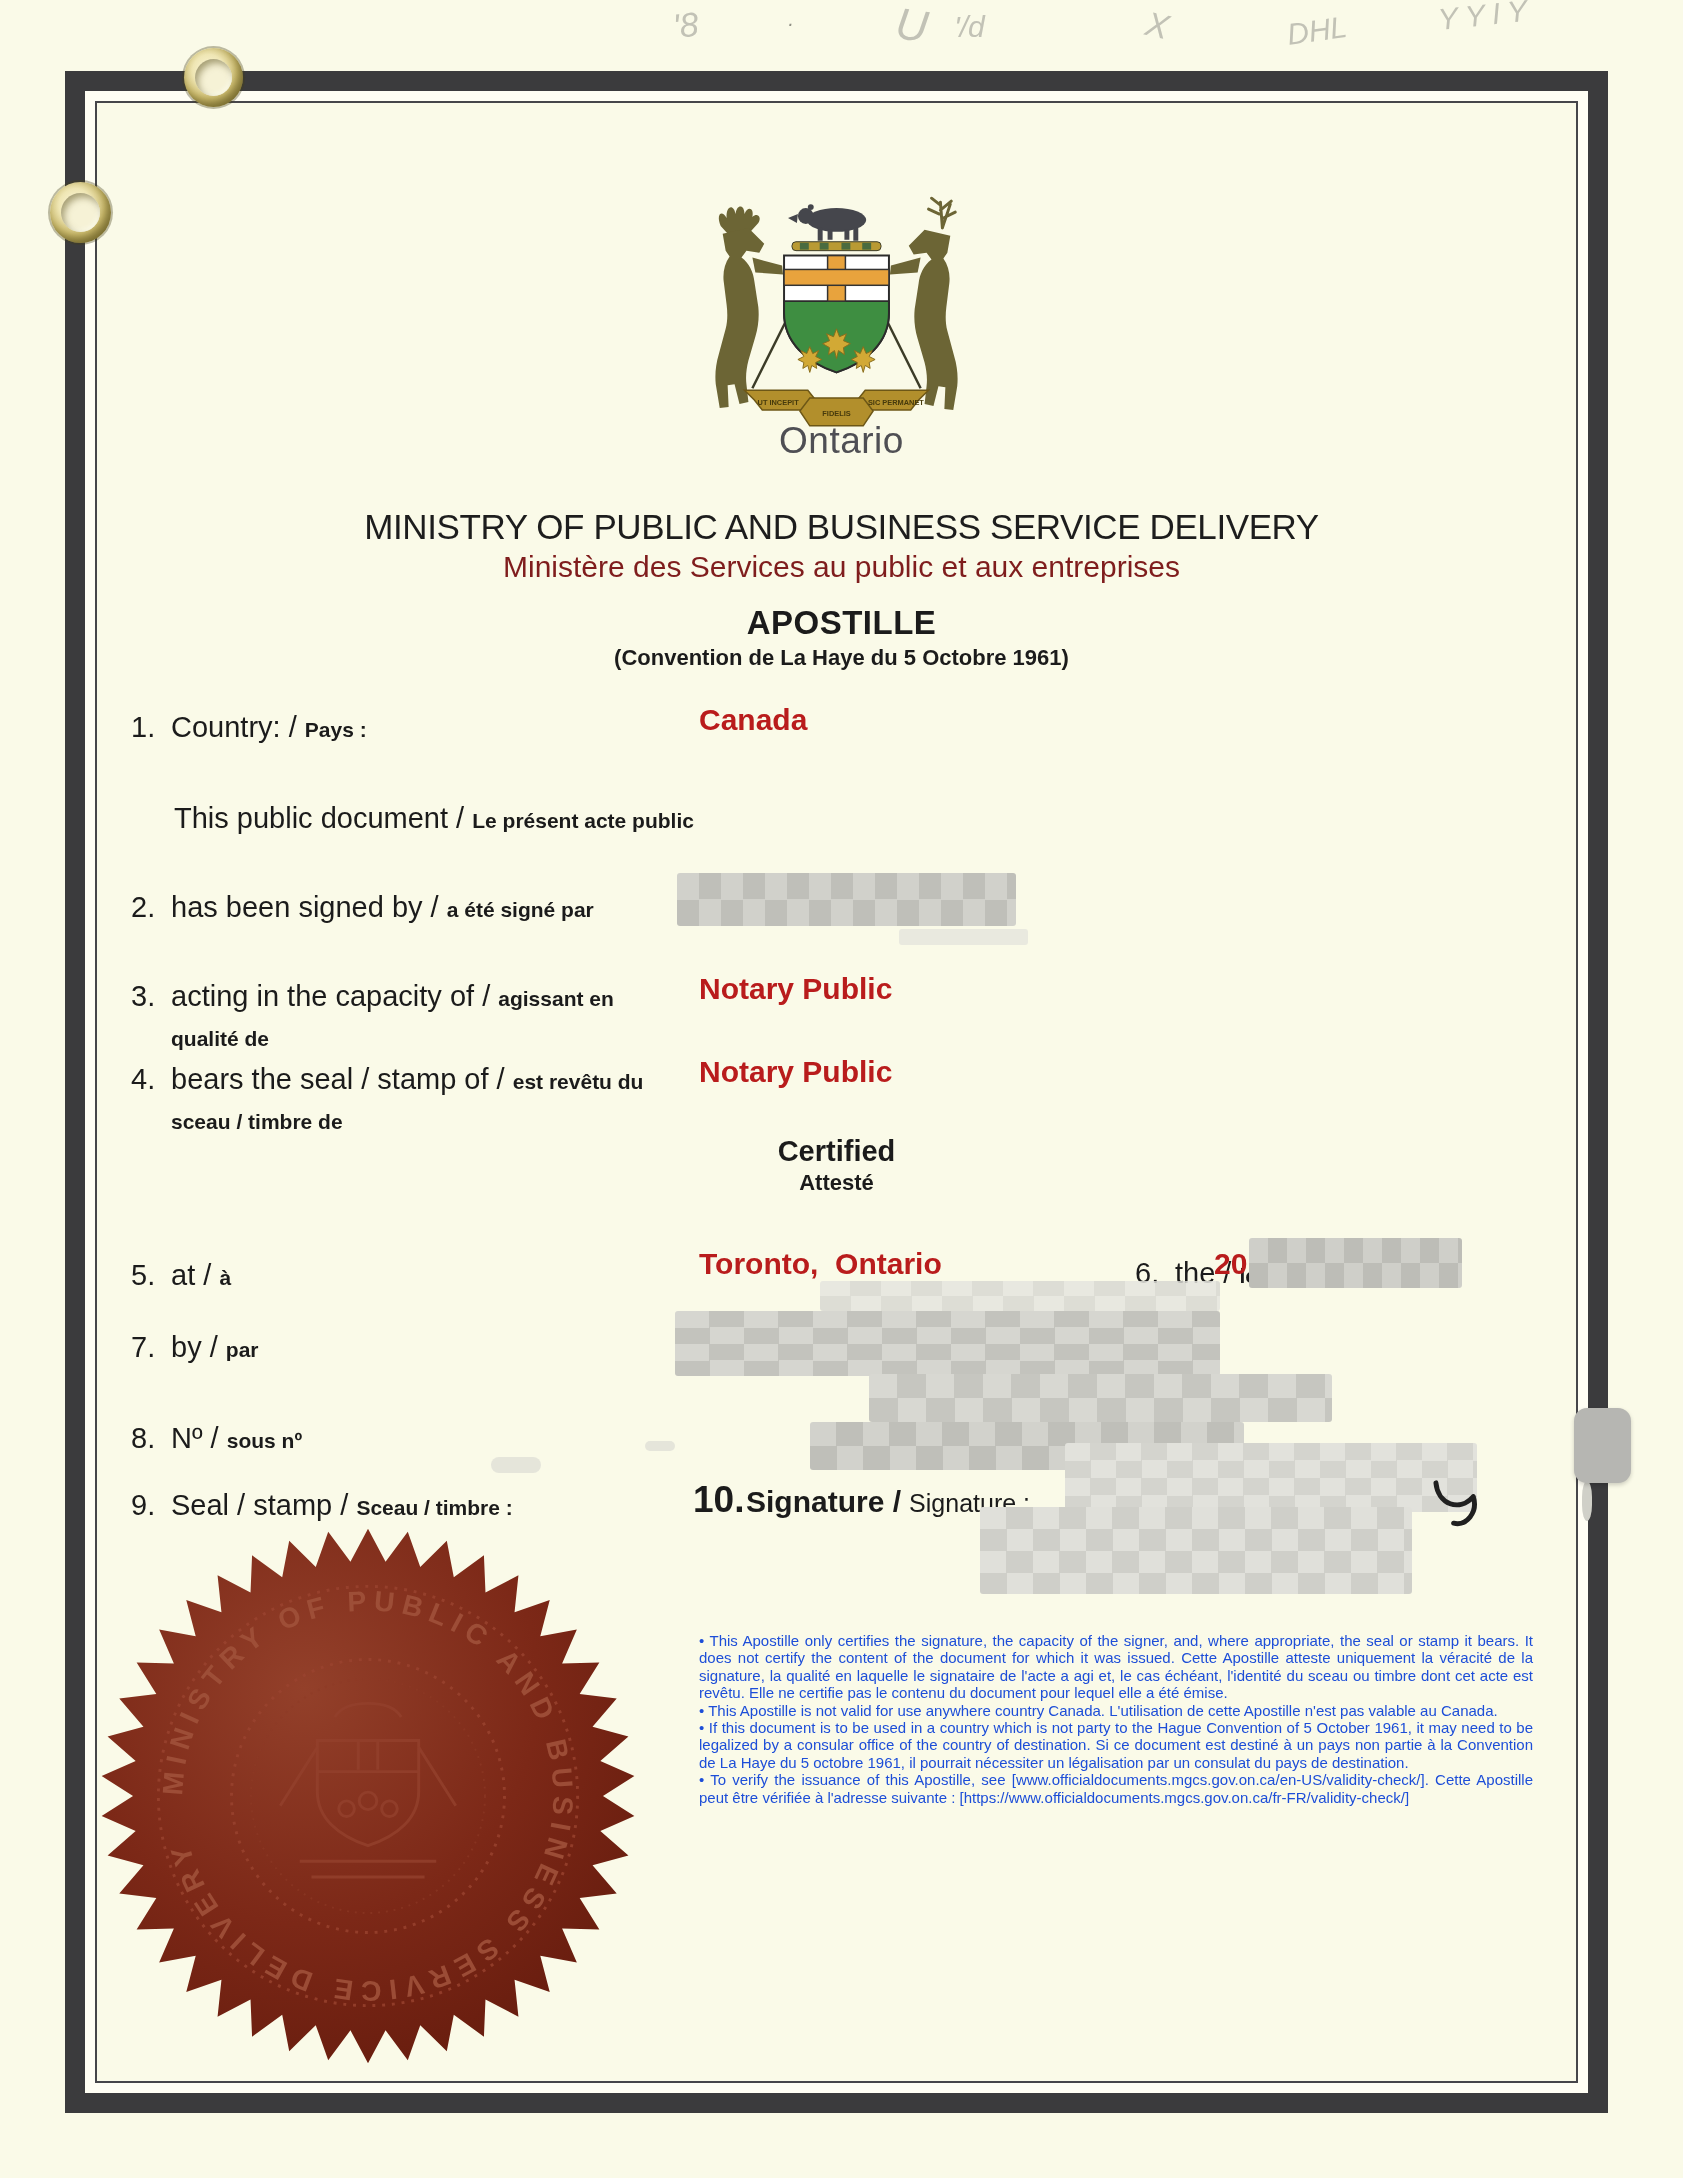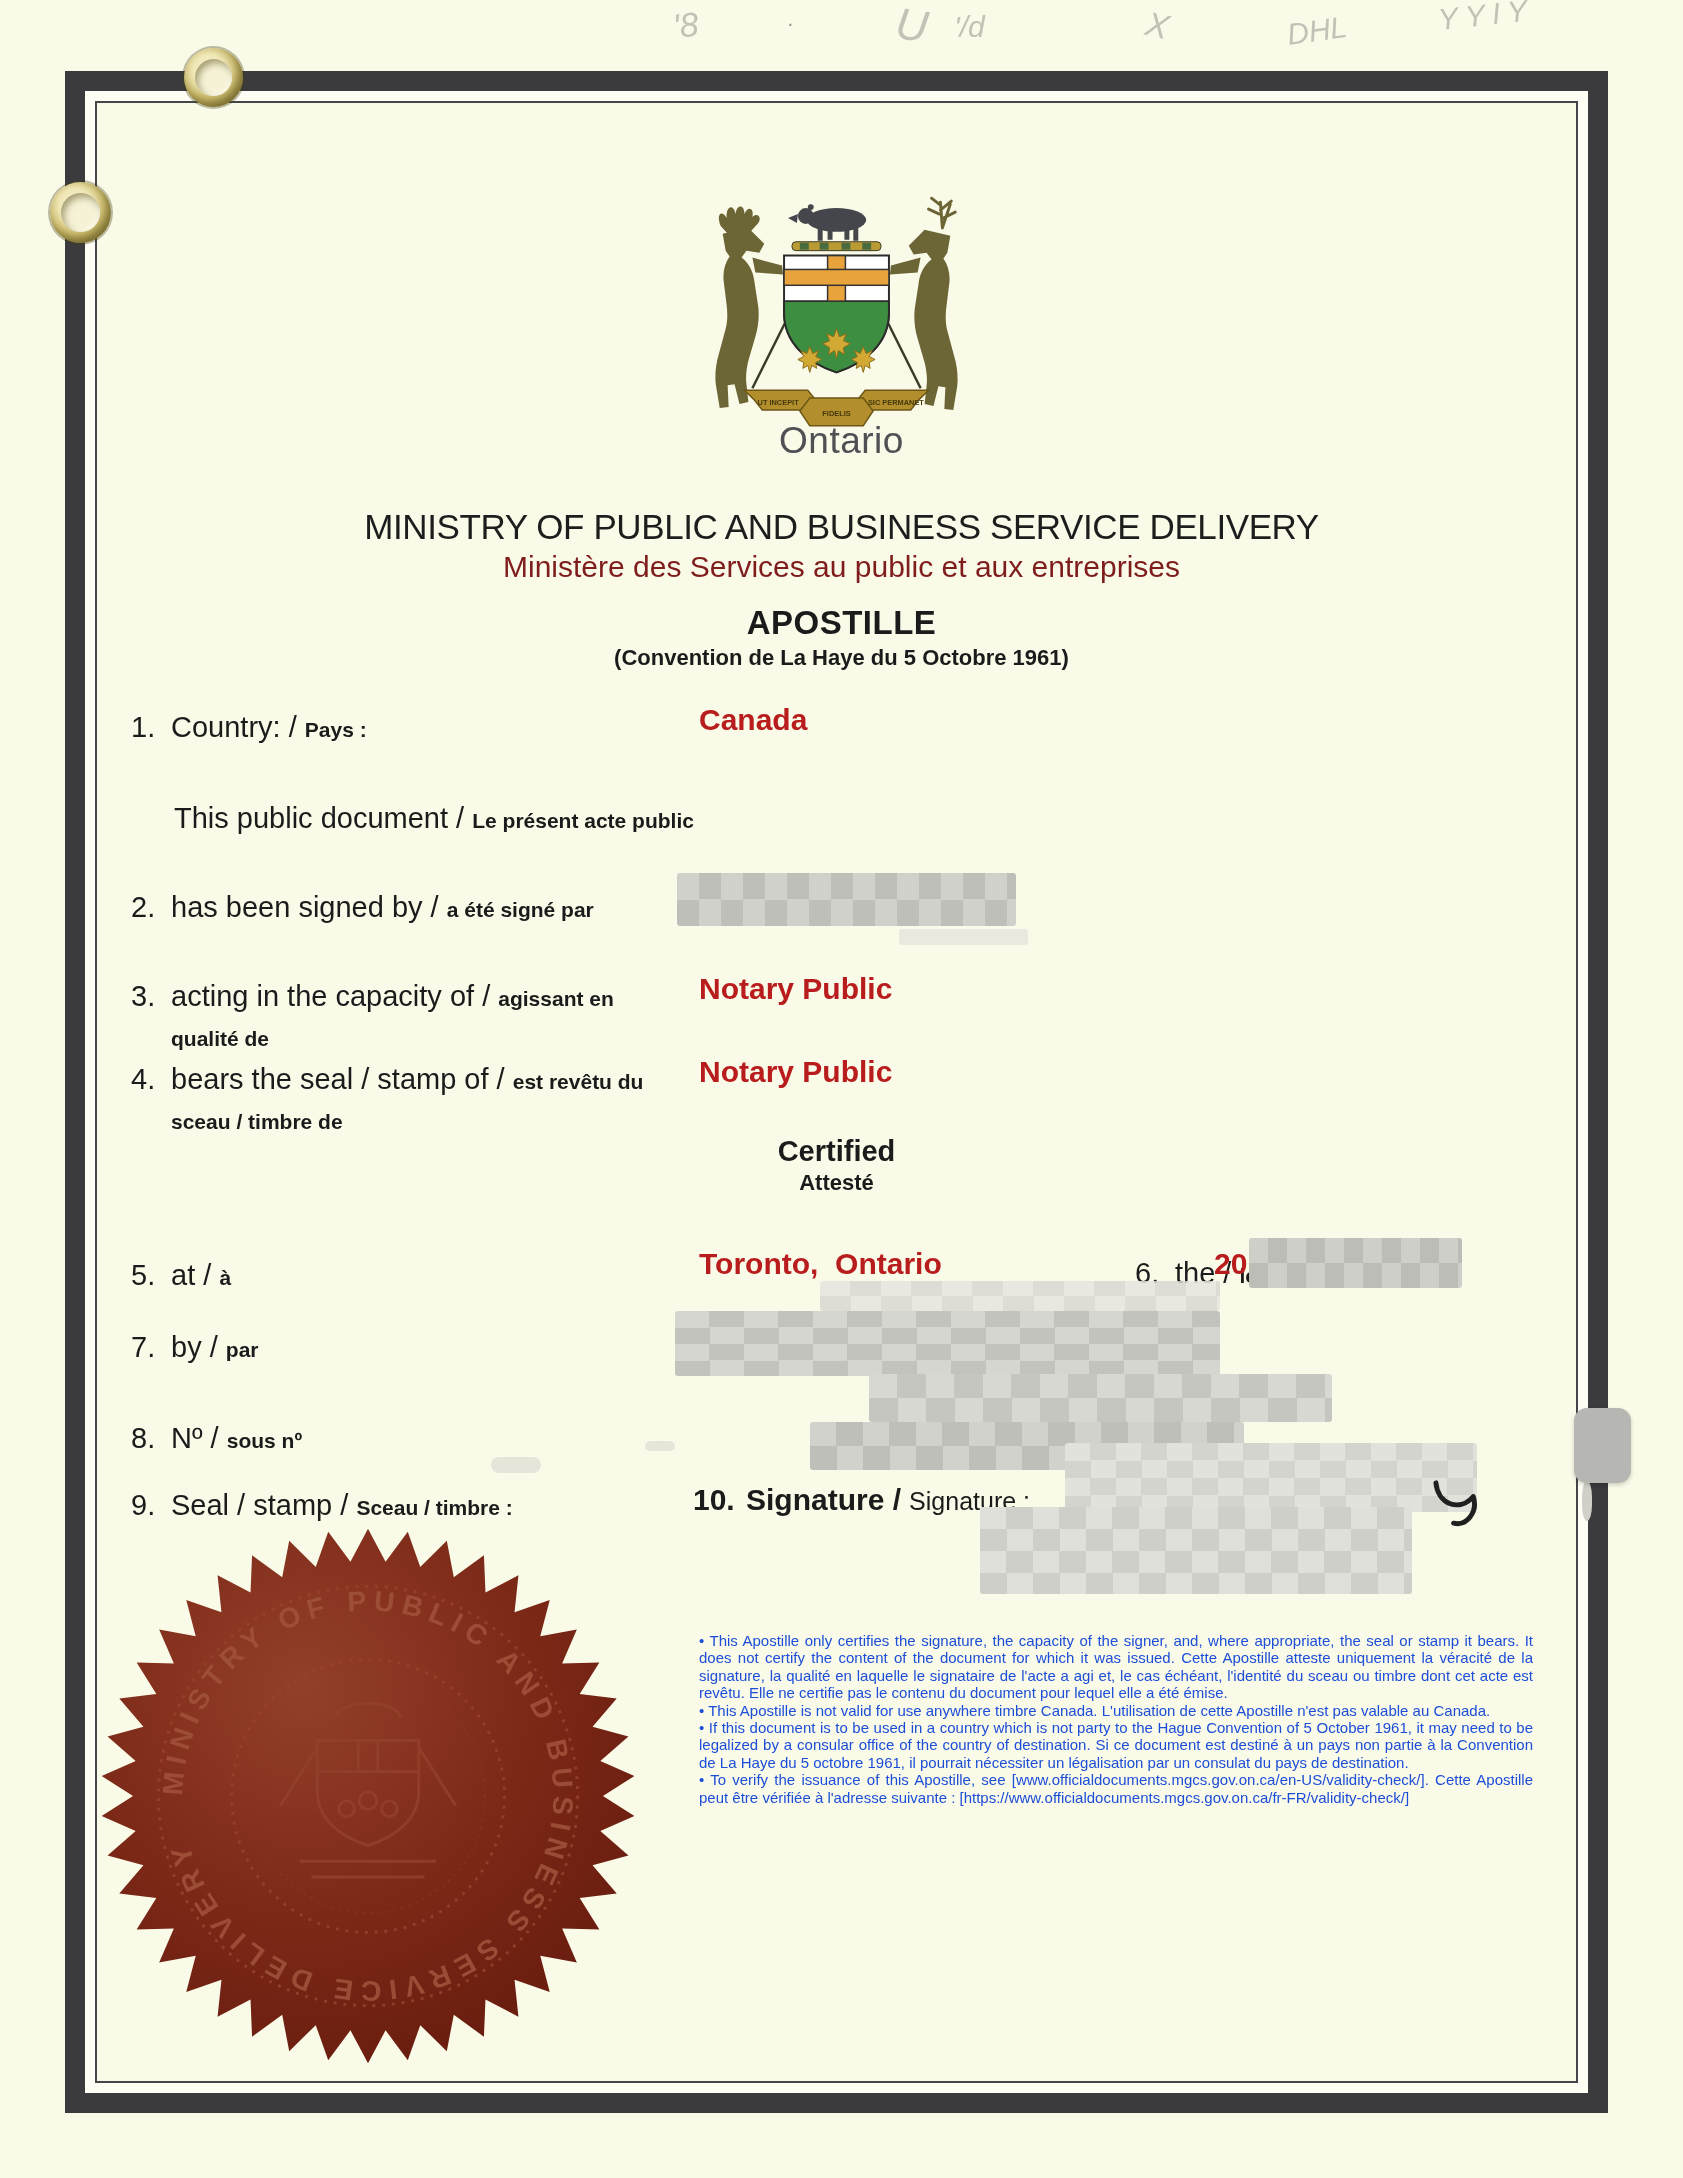--- a/index.html
+++ b/index.html
@@ -226,36 +226,36 @@
   </div>
   <div class="mosaic m8a"></div>
   <div class="mosaic m8b"></div>
 
   <div class="row" style="left:131px;top:1485px;width:634px">
     <span class="num">9.</span>
     <span class="lbl"><span class="en">Seal / stamp /</span> <span class="fr">Sceau / timbre :</span></span>
   </div>
 
   <div class="row" style="left:693px;top:1479px;width:554px">
-    <span class="num wide" style="font-weight:bold;font-size:30px">10.</span>
+    <span class="num wide" style="font-weight:bold;font-size:37px">10.</span>
     <span class="lbl"><span class="en b">Signature /</span> <span class="fr md">Signature :</span></span>
   </div>
   <div class="smudge" style="left:491px;top:1457px;width:50px;height:16px"></div>
   <div class="smudge" style="left:645px;top:1441px;width:30px;height:10px"></div>
   <div class="mosaic sga"></div>
   <div class="mosaic sgb"></div>
   <div class="sig-hook">
     <svg width="69" height="61" viewBox="0 0 70 62">
       <path d="M10,10 C12,32 34,40 48,24 M48,24 C53,40 41,54 28,51" fill="none" stroke="#202020" stroke-width="5" stroke-linecap="round"></path>
     </svg>
   </div>
 
   <div class="notes">
     <p>• This Apostille only certifies the signature, the capacity of the signer, and, where appropriate, the seal or stamp it bears. It does not certify the content of the document for which it was issued. Cette Apostille atteste uniquement la véracité de la signature, la qualité en laquelle le signataire de l'acte a agi et, le cas échéant, l'identité du sceau ou timbre dont cet acte est revêtu. Elle ne certifie pas le contenu du document pour lequel elle a été émise.</p>
-    <p>• This Apostille is not valid for use anywhere timbre Canada. L'utilisation de cette Apostille n'est pas valable au Canada.</p>
+    <p>• This Apostille is not valid for use anywhere country Canada. L'utilisation de cette Apostille n'est pas valable au Canada.</p>
     <p>• If this document is to be used in a country which is not party to the Hague Convention of 5 October 1961, it may need to be legalized by a consular office of the country of destination. Si ce document est destiné à un pays non partie à la Convention de La Haye du 5 octobre 1961, il pourrait nécessiter un légalisation par un consulat du pays de destination.</p>
     <p>• To verify the issuance of this Apostille, see [www.officialdocuments.mgcs.gov.on.ca/en-US/validity-check/]. Cette Apostille peut être vérifiée à l'adresse suivante : [https://www.officialdocuments.mgcs.gov.on.ca/fr-FR/validity-check/]</p>
   </div>
 
   <div class="seal-wrap">
     <svg viewBox="0 0 560 560" width="546" height="546">
       <defs>
         <radialGradient id="sg" cx="38%" cy="30%" r="80%">
           <stop offset="0%" stop-color="#93402a"></stop>
           <stop offset="55%" stop-color="#7c2817"></stop>

